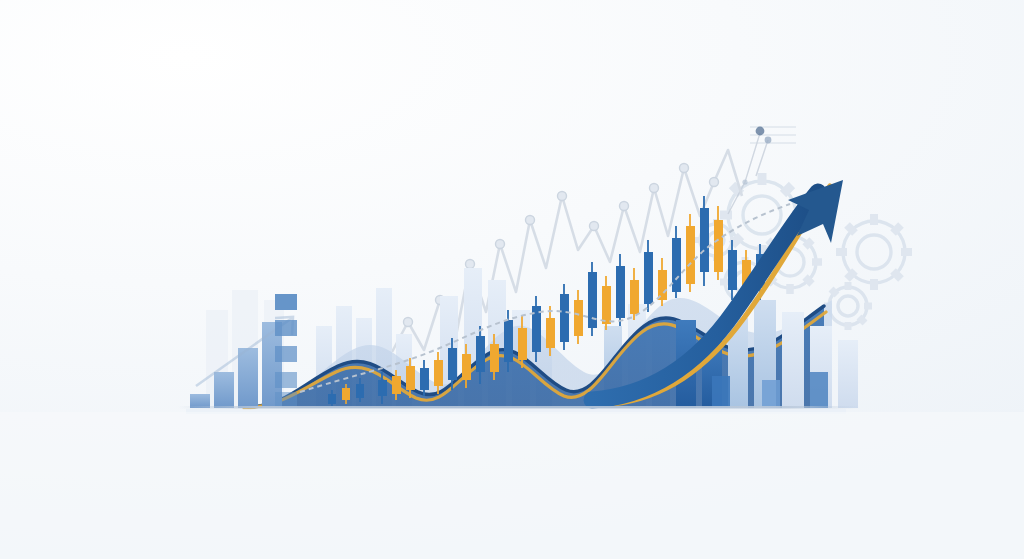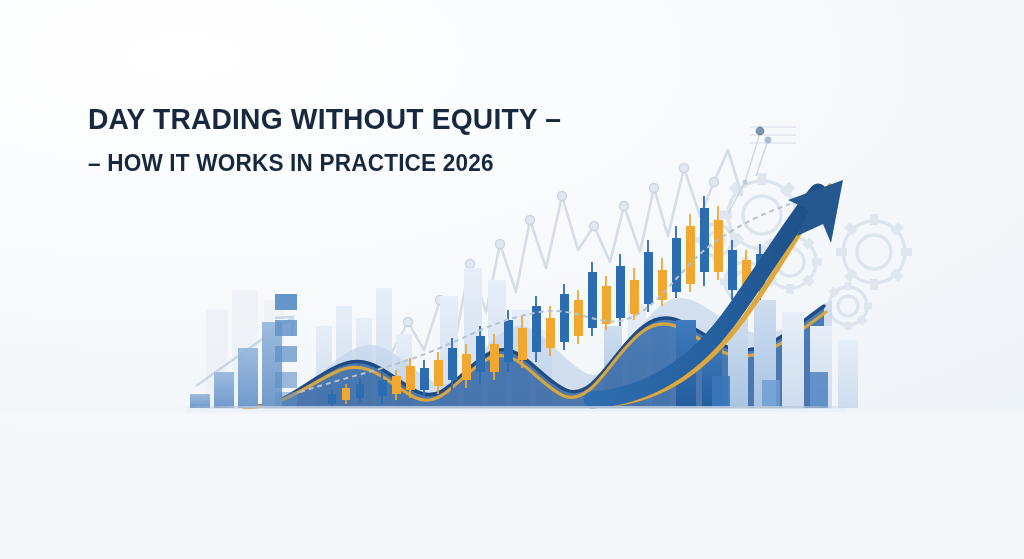--- a/index.html
+++ b/index.html
@@ -346,18 +346,14 @@
 
       <g>
         <rect x="178" y="406" width="682" height="2.6" fill="url(#gBaseShadow)"></rect>
         <rect x="186" y="409" width="660" height="5" fill="#eaf0f7" opacity=".8"></rect>
       </g>
 
       <rect x="0" y="412" width="1024" height="147" fill="#f7f9fb" opacity=".55"></rect>
     </g>
   </svg>
 
-  <div id="headline">
-    <div id="h1" class="h-line">DAY TRADING WITHOUT EQUITY –</div>
-    <div id="h2" class="h-line">– HOW IT WORKS IN PRACTICE 2026</div>
-  </div>
 
 </div>
 
 </body></html>

